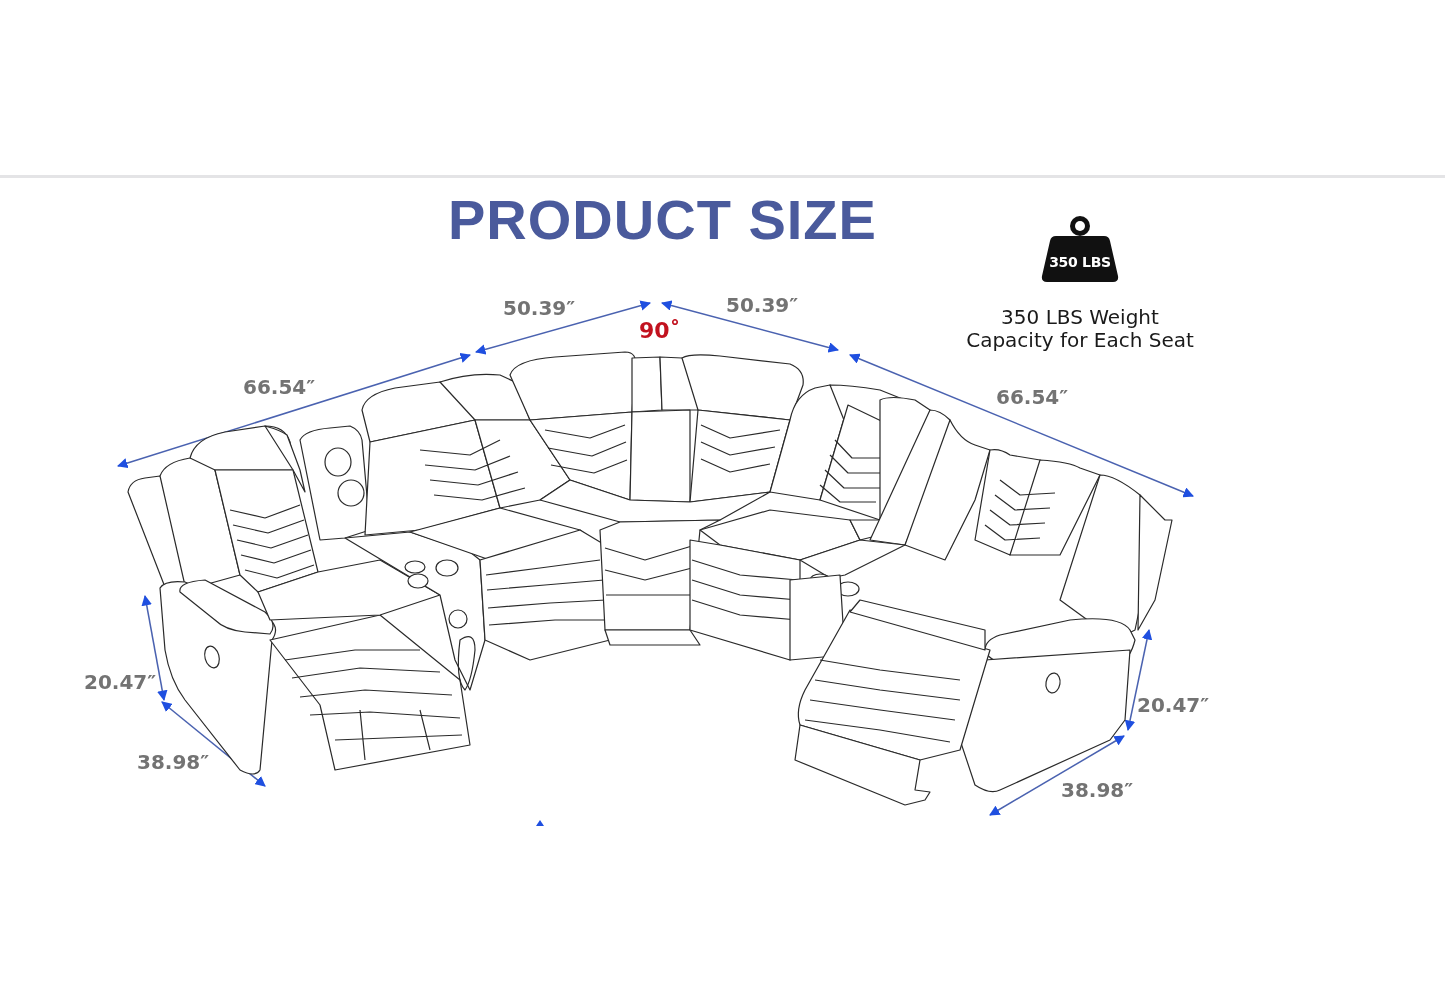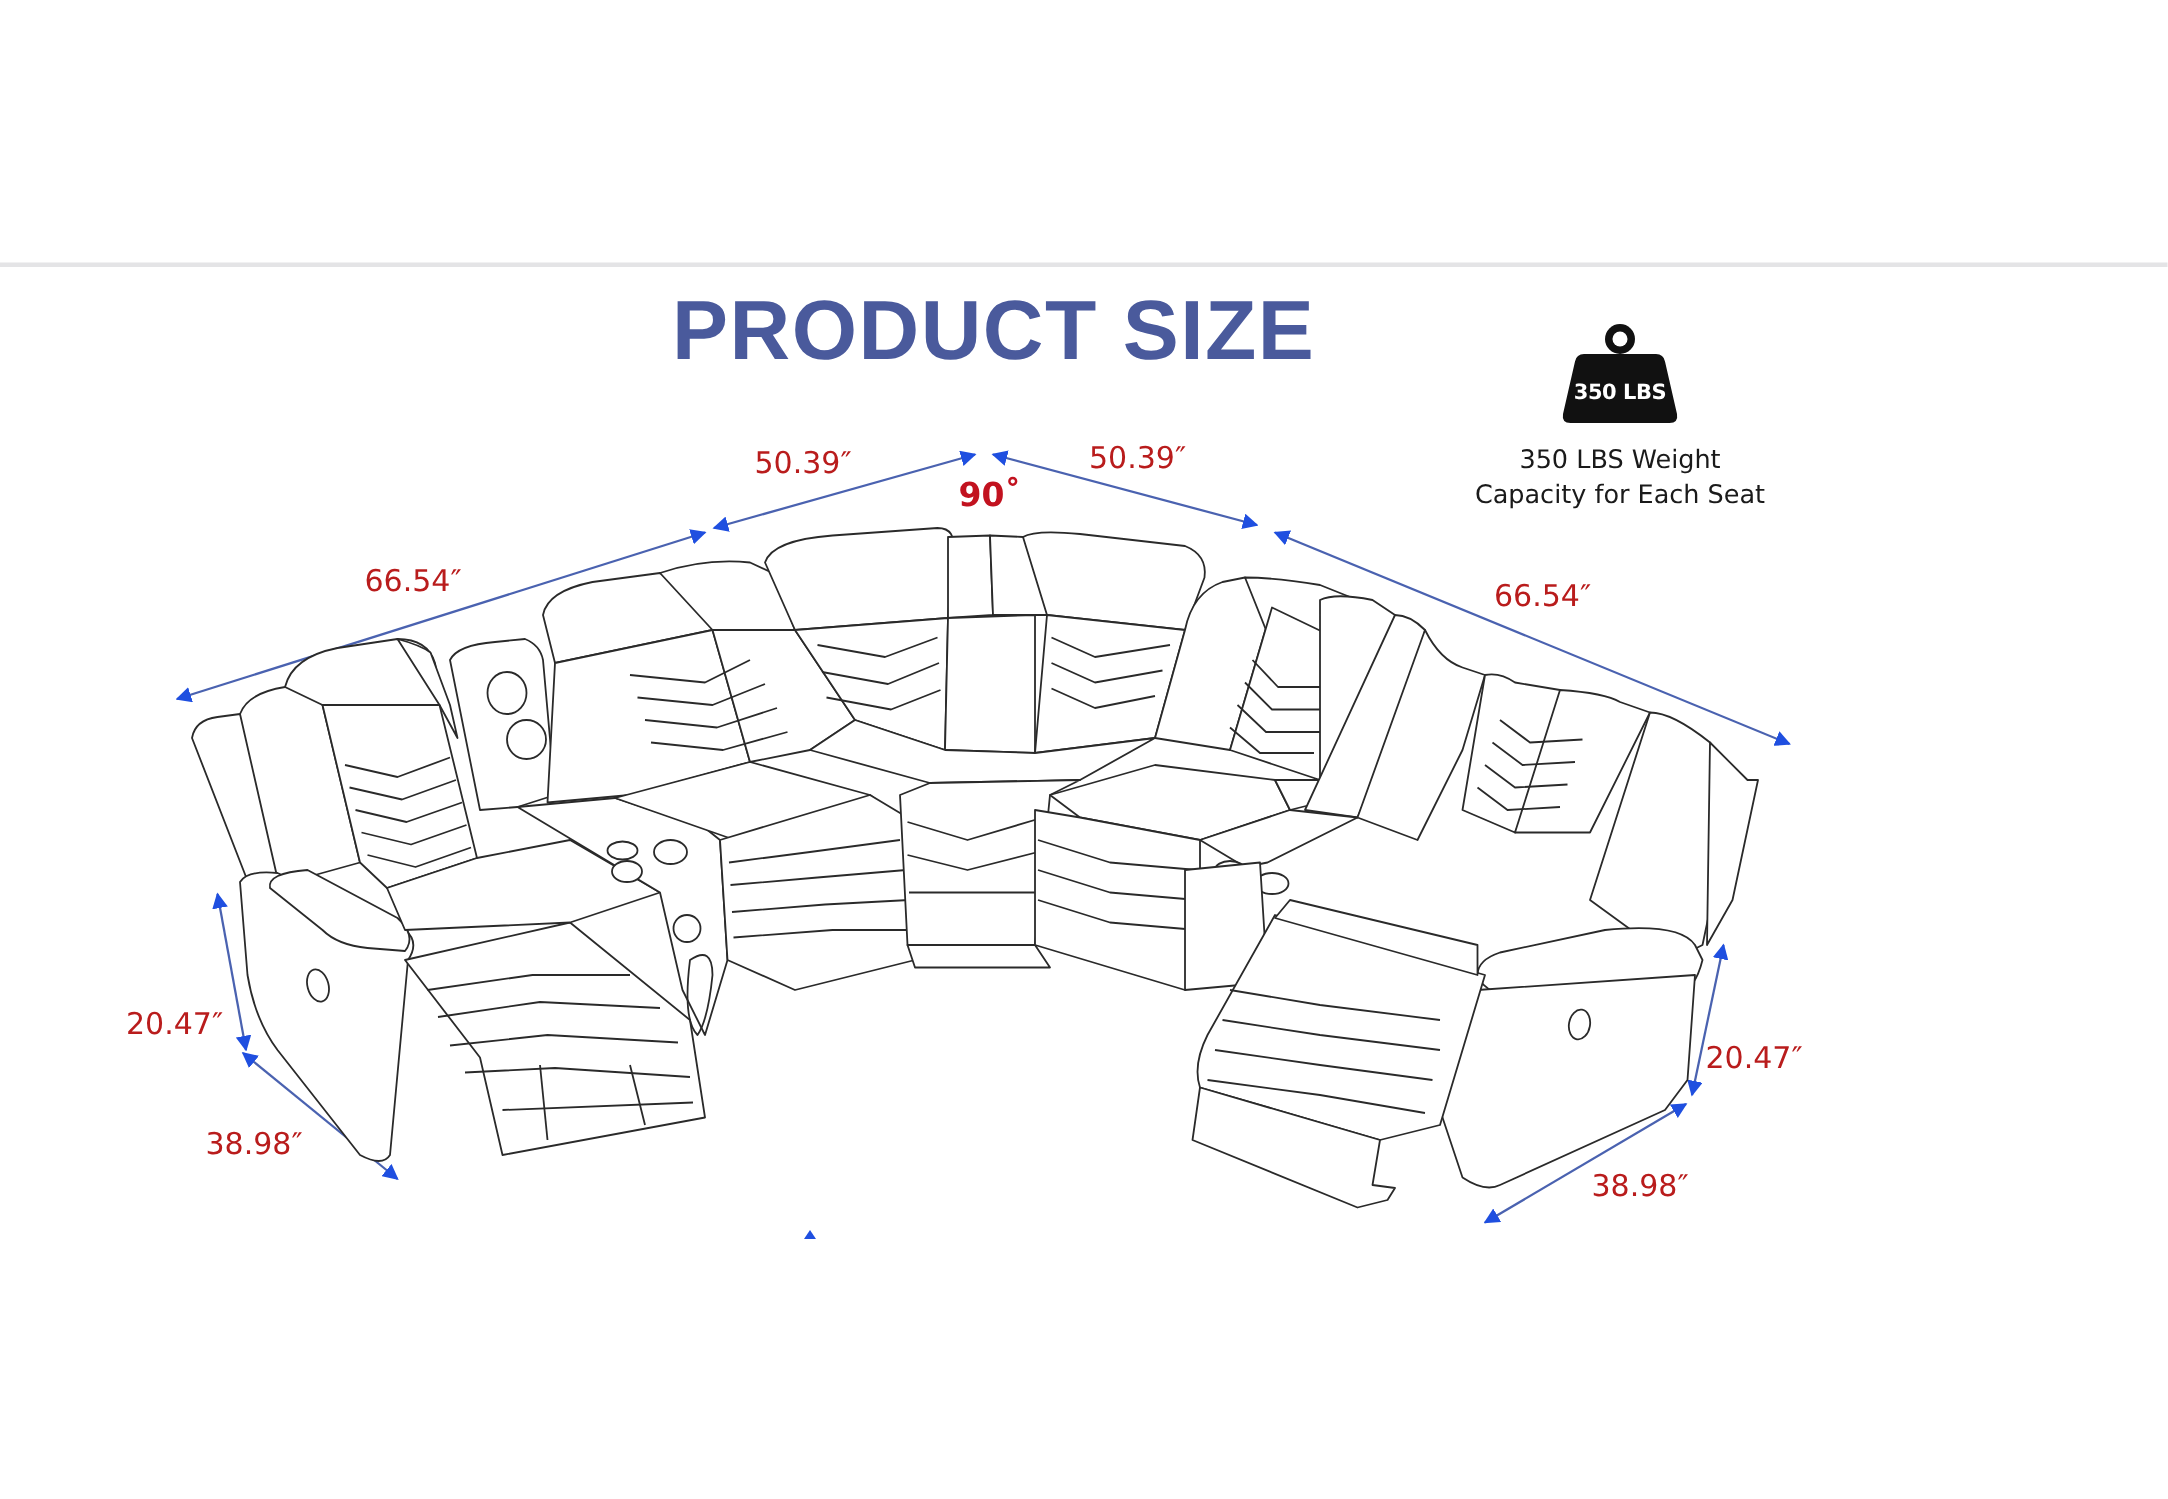--- a/index.html
+++ b/index.html
@@ -3,22 +3,22 @@
 <meta charset="utf-8">
 <style>
   html, body { margin: 0; padding: 0; background: #ffffff; }
   body { width: 1445px; height: 999px; position: relative; overflow: hidden; font-family: "Liberation Sans", sans-serif; }
   .divider { position: absolute; left: 0; top: 175px; width: 1445px; height: 3px; background: #e4e4e6; }
   .title { position: absolute; left: 448px; top: 188px; width: 445px; text-align: left; font-family: "Liberation Sans", sans-serif; font-weight: 700; font-size: 56px; letter-spacing: 1px; color: #4a5a9c; line-height: 64px; }
   .weight-block { position: absolute; left: 965px; top: 212px; width: 230px; text-align: center; }
   .weight-icon { position: relative; width: 100px; height: 70px; margin: 0 auto; }
   .weight-icon svg { position: absolute; left: 0; top: 0; }
   .weight-icon .wlabel { position: absolute; left: 0; top: 42px; width: 100px; color: #fff; font-weight: 700; font-size: 14px; font-family: "DejaVu Sans", sans-serif; letter-spacing: -0.3px; }
-  .weight-caption { margin-top: 14px; font-family: "DejaVu Sans", sans-serif; font-size: 17px; line-height: 23px; color: #1a1a1a; }
-  .dim { position: absolute; font-family: "DejaVu Sans", sans-serif; font-weight: 400; font-size: 20px; color: #b91c1c; white-space: nowrap; }
+  .weight-caption { margin-top: 24px; font-family: "DejaVu Sans", sans-serif; font-size: 20px; line-height: 23px; color: #1a1a1a; }
+  .dim { position: absolute; font-family: "DejaVu Sans", sans-serif; font-weight: 700; font-size: 20px; color: #737373; white-space: nowrap; }
   .angle { position: absolute; font-family: "DejaVu Sans", sans-serif; font-weight: 700; font-size: 22px; color: #c2121f; }
   svg.drawing { position: absolute; left: 0; top: 0; }
 </style>
 </head>
 <body>
 
 <div class="divider"></div>
 
 <div class="title">PRODUCT SIZE</div>
 

